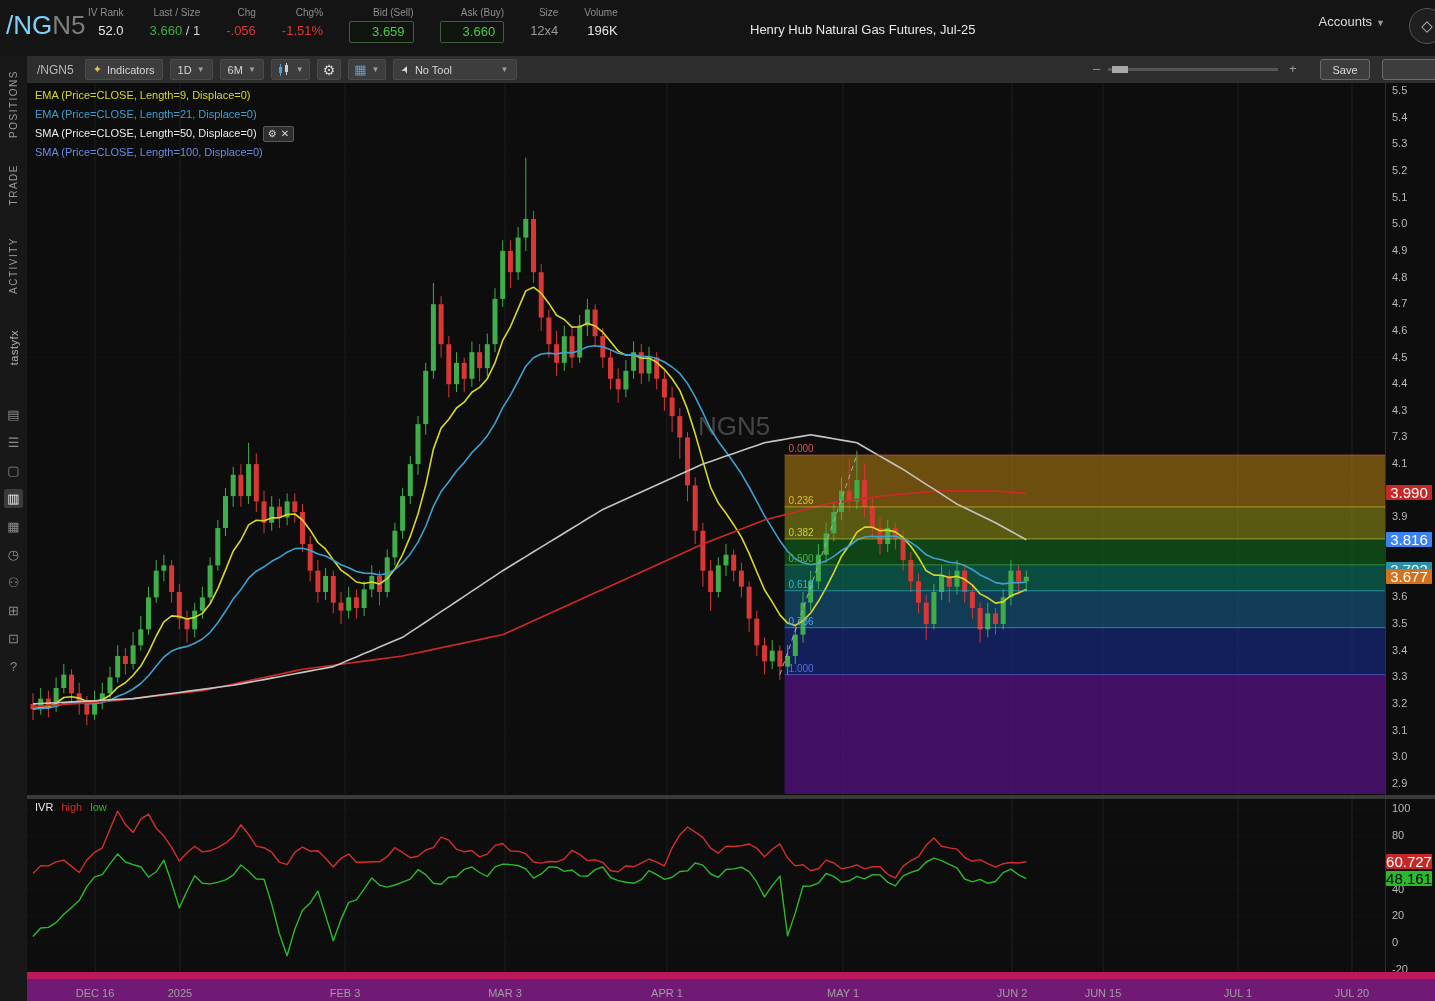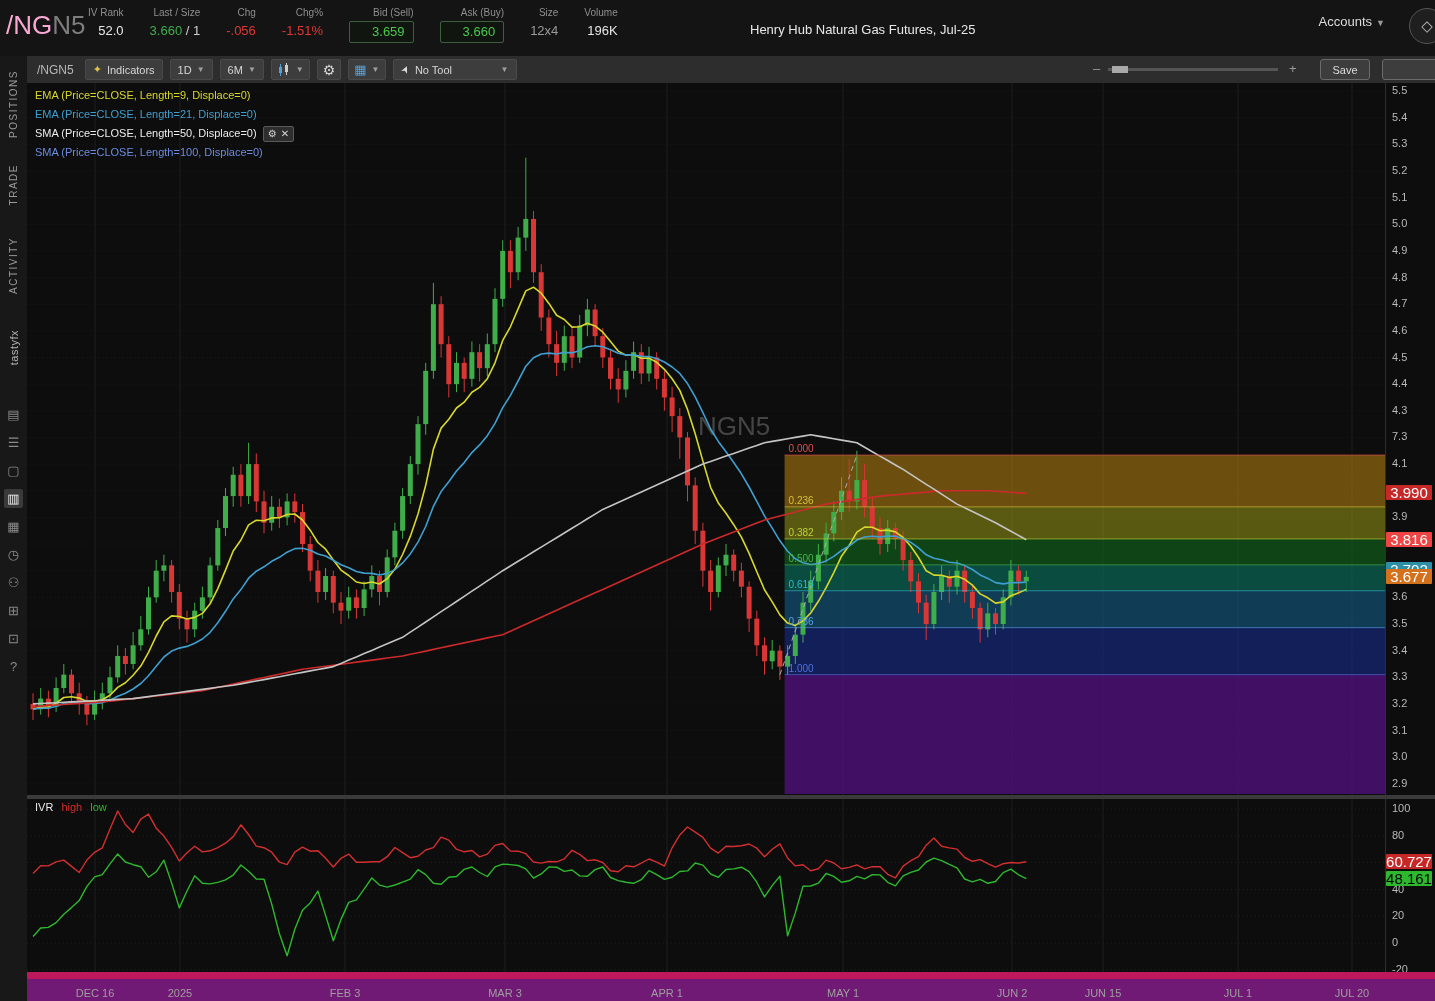--- a/index.html
+++ b/index.html
@@ -1,21 +1,21 @@
 <!DOCTYPE html>
 <html><head>
 <meta charset="utf-8">
 <style>
   html,body{margin:0;padding:0;background:#000;}
   #app{position:relative;width:1435px;height:1001px;background:#0d0d0d;overflow:hidden;
        font-family:"Liberation Sans",sans-serif;color:#ddd;-webkit-font-smoothing:antialiased;}
   
   #topbar{position:absolute;left:0;top:0;width:1435px;height:56px;background:#141414;}
   #symbol{position:absolute;left:6px;top:10px;font-size:26px;font-weight:400;}
-  #symbol .root{color:#f9a8d4;} #symbol .suffix{color:#7e7e7e;}
+  #symbol .root{color:#7dd3fc;} #symbol .suffix{color:#7e7e7e;}
   #topbar-fields{position:absolute;left:88px;top:6px;display:flex;gap:26px;justify-content:center;}
   .tb-field{display:flex;flex-direction:column;align-items:flex-end;}
   .tb-label{font-size:10px;color:#8f8f8f;line-height:14px;white-space:nowrap;}
   .tb-value{font-size:13px;line-height:18px;margin-top:2px;white-space:nowrap;}
   .tb-suffix{color:#cfcfcf;}
   .tb-box{border:1px solid #3e5e3e;background:#101510;padding:1px 8px 1px 22px;border-radius:2px;margin-top:1px;}
   #instrument-name{position:absolute;left:750px;top:22px;font-size:13px;color:#e8e8e8;white-space:nowrap;}
   #accounts{position:absolute;right:50px;top:14px;font-size:13px;color:#dcdcdc;cursor:pointer;}
   #accounts .caret{font-size:9px;color:#9a9a9a;margin-left:4px;}
   #account-circle{position:absolute;right:-10px;top:8px;width:34px;height:34px;border-radius:50%;
@@ -549,21 +549,21 @@
       <div class="pa-label" style="top: 480.7px;">3.7</div>
       <div class="pa-label" style="top: 507.35px;">3.6</div>
       <div class="pa-label" style="top: 534px;">3.5</div>
       <div class="pa-label" style="top: 560.65px;">3.4</div>
       <div class="pa-label" style="top: 587.3px;">3.3</div>
       <div class="pa-label" style="top: 613.95px;">3.2</div>
       <div class="pa-label" style="top: 640.6px;">3.1</div>
       <div class="pa-label" style="top: 667.25px;">3.0</div>
       <div class="pa-label" style="top: 693.9px;">2.9</div>
       <div class="pa-badge" style="top: 402.415px; background: rgb(198, 40, 40); color: rgb(255, 255, 255);">3.990</div>
-      <div class="pa-badge" style="top: 448.786px; background: #ef4444; color: rgb(255, 255, 255);">3.816</div>
+      <div class="pa-badge" style="top: 448.786px; background: #3b82f6; color: rgb(255, 255, 255);">3.816</div>
       <div class="pa-badge" style="top: 479.167px; background: rgb(45, 143, 168); color: rgb(255, 255, 255);">3.702</div>
       <div class="pa-badge" style="top: 485.829px; background: rgb(212, 113, 28); color: rgb(255, 255, 255);">3.677</div>
     </div>
 
 <div id="divider"></div>
 
 <div id="lower-area">
   <div id="lower-legend">
     <span style="color:#e8e8e8;">IVR</span>
     <span style="color:#d32f2f;margin-left:5px;">high</span>

